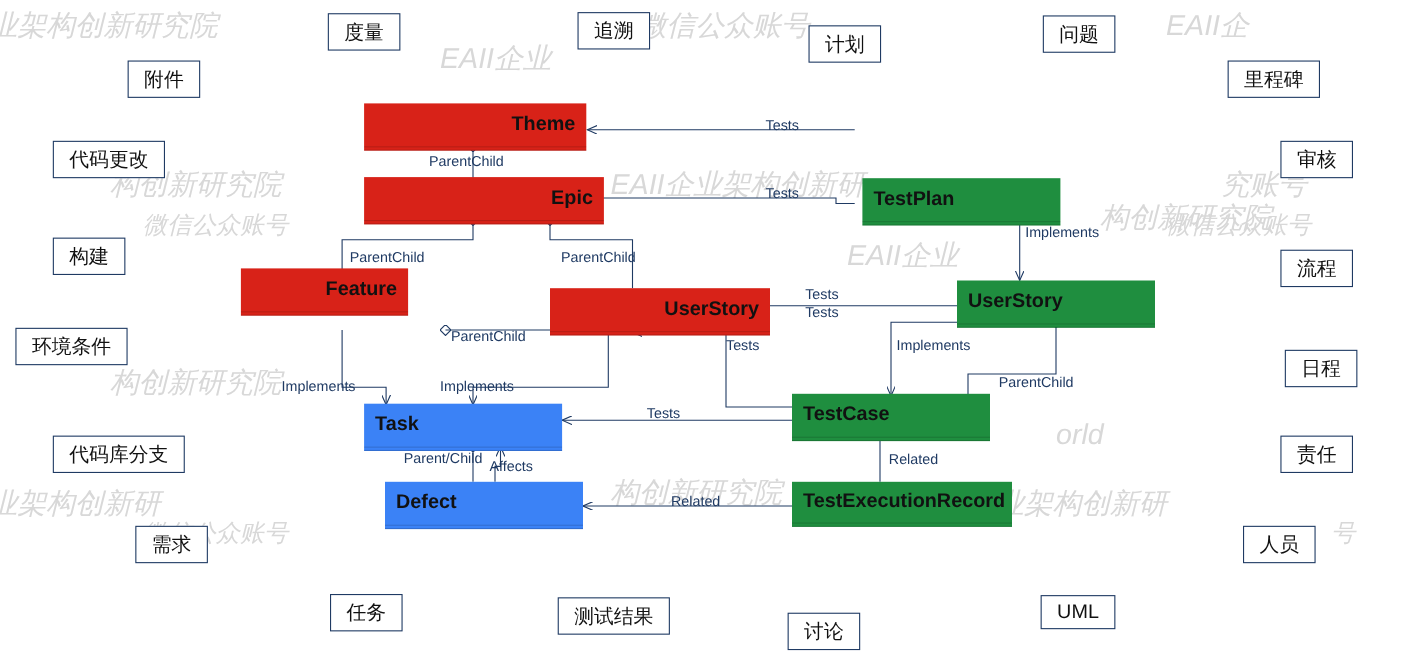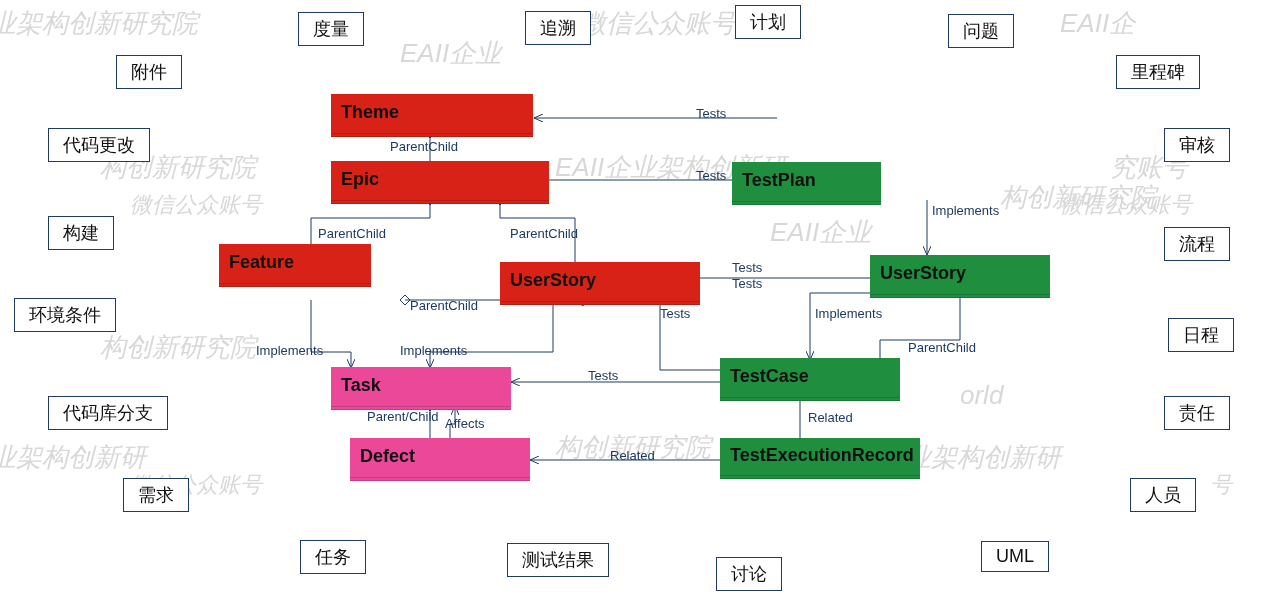--- a/index.html
+++ b/index.html
@@ -35,22 +35,22 @@
   
   .ent {
     position: absolute;
     padding: 8px 10px 10px 10px;
     font-weight: bold;
     font-size: 18px;
     color: #000;
     z-index: 3;
     border-bottom: 4px double rgba(0,0,0,.15);
   }
-  .red   { background:#d82218; color:#111; }
-  .blue  { background:#ec4899; color:#111; }
+  .red   { background:#d82218; color:#111;text-align:right; }
+  .blue  { background:#3b82f6; color:#111; }
   .green { background:#1f8e3f; color:#111; }
   
   .elab {
     position: absolute;
     font-size: 13px;
     color: #1f3a63;
     z-index: 4;
     background: transparent;
     white-space: nowrap;
   }
@@ -78,38 +78,38 @@
 <div class="wm" style="left:100px; top:330px">构创新研究院</div>
 <div class="wm" style="left:960px; top:380px">orld</div>
 <div class="wm" style="left:-10px; top:440px">业架构创新研</div>
 <div class="wm" style="left:130px; top:470px; font-size:22px">微信公众账号</div>
 <div class="wm" style="left:555px; top:430px">构创新研究院</div>
 <div class="wm" style="left:905px; top:440px">业架构创新研</div>
 <div class="wm" style="left:1210px;top:470px; font-size:22px">号</div>
 
 <div class="tag" style="left:298px; top:12px">度量</div>
 <div class="tag" style="left:525px; top:11px">追溯</div>
-<div class="tag" style="left:735px; top:5px">计划</div>
+<div class="tag" style="left:735px; top:23px">计划</div>
 <div class="tag" style="left:948px; top:14px">问题</div>
 <div class="tag" style="left:1116px;top:55px">里程碑</div>
 <div class="tag" style="left:116px; top:55px">附件</div>
 <div class="tag" style="left:48px;  top:128px">代码更改</div>
 <div class="tag" style="left:1164px;top:128px">审核</div>
 <div class="tag" style="left:48px;  top:216px">构建</div>
 <div class="tag" style="left:1164px;top:227px">流程</div>
 <div class="tag" style="left:14px;  top:298px">环境条件</div>
 <div class="tag" style="left:1168px;top:318px">日程</div>
 <div class="tag" style="left:48px;  top:396px">代码库分支</div>
 <div class="tag" style="left:1164px;top:396px">责任</div>
 <div class="tag" style="left:123px; top:478px">需求</div>
 <div class="tag" style="left:1130px;top:478px">人员</div>
 <div class="tag" style="left:300px; top:540px">任务</div>
 <div class="tag" style="left:507px; top:543px">测试结果</div>
 <div class="tag" style="left:716px; top:557px">讨论</div>
-<div class="tag" style="left:981px; top:541px">UML</div>
+<div class="tag" style="left:946px; top:541px">UML</div>
 
 <svg class="conn">
   <defs>
     <marker id="arr" markerWidth="10" markerHeight="8" refX="9" refY="4" orient="auto">
       <path d="M0,0 L9,4 L0,8" fill="none" stroke="#1f3a63"></path>
     </marker>
     <marker id="dia" markerWidth="10" markerHeight="10" refX="5" refY="5" orient="auto">
       <path d="M5,0 L10,5 L5,10 L0,5 Z" fill="#fff" stroke="#1f3a63"></path>
     </marker>
   </defs>
@@ -150,21 +150,21 @@
 
   <path d="M450,438 L450,424 L455,424 L455,406" marker-end="url(#arr)"></path>
 </svg>
 
 <div class="ent red" style="left:331px; top:94px;  width:202px">Theme</div>
 <div class="ent red" style="left:331px; top:161px; width:218px">Epic</div>
 <div class="ent red" style="left:219px; top:244px; width:152px">Feature</div>
 <div class="ent red" style="left:500px; top:262px; width:200px">UserStory</div>
 <div class="ent blue" style="left:331px; top:367px; width:180px">Task</div>
 <div class="ent blue" style="left:350px; top:438px; width:180px">Defect</div>
-<div class="ent green" style="left:732px; top:162px; width:149px">TestPlan</div>
+<div class="ent green" style="left:784px; top:162px; width:180px">TestPlan</div>
 <div class="ent green" style="left:870px; top:255px; width:180px">UserStory</div>
 <div class="ent green" style="left:720px; top:358px; width:180px">TestCase</div>
 <div class="ent green" style="left:720px; top:438px; width:200px; line-height:1.05">TestExecutionRecord</div>
 
 <div class="elab" style="left:390px; top:139px">ParentChild</div>
 <div class="elab" style="left:318px; top:226px">ParentChild</div>
 <div class="elab" style="left:510px; top:226px">ParentChild</div>
 <div class="elab" style="left:410px; top:298px">ParentChild</div>
 <div class="elab" style="left:256px; top:343px">Implements</div>
 <div class="elab" style="left:400px; top:343px">Implements</div>

